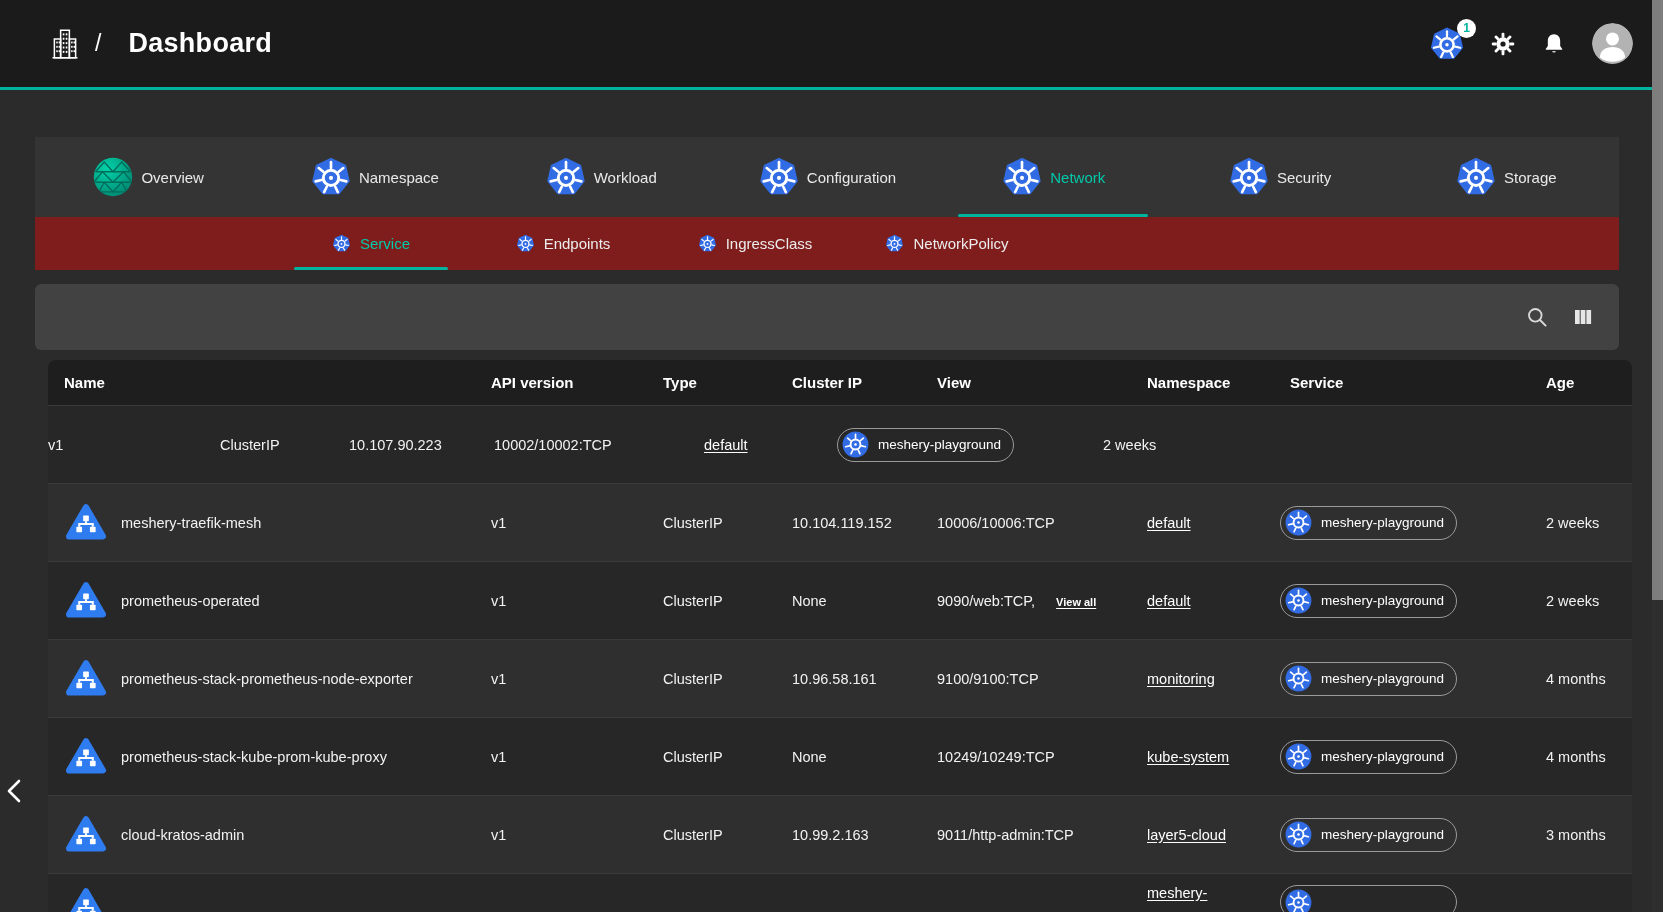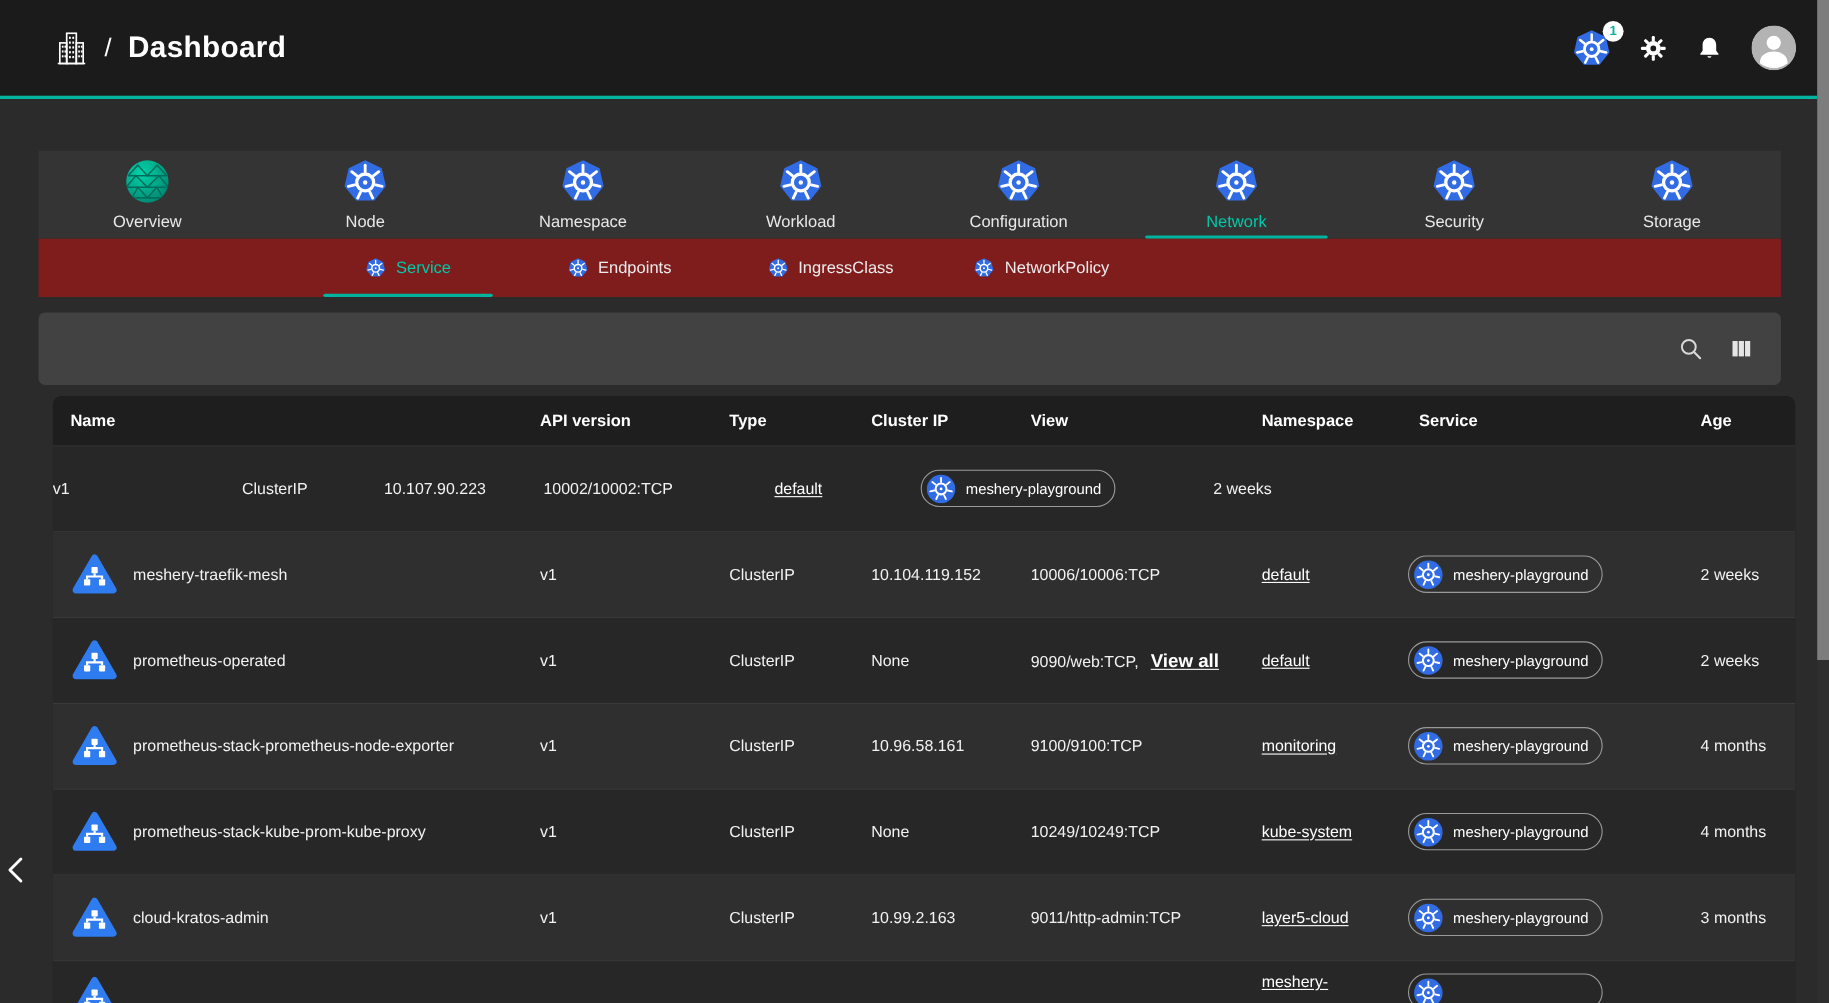--- a/index.html
+++ b/index.html
@@ -12,37 +12,37 @@
   .icon-defs{position:absolute;width:0;height:0;overflow:hidden}
 
   
   .topbar{
     position:absolute;left:0;top:0;width:100%;height:90px;box-sizing:border-box;
     background:#1b1b1b;border-bottom:3px solid #00B39F;
     display:flex;align-items:center;padding-left:50px;
   }
   .org-icon svg{width:30px;height:34px;display:block}
   .crumb-sep{color:#fff;font-size:23px;margin:0 15px;font-weight:400}
-  .page-title{font-size:27px;font-weight:bold;color:#fff;margin:0;letter-spacing:.3px}
+  .page-title{font-size:27px;font-weight:bold;color:#fff;margin:12px;letter-spacing:.3px}
   .topbar-actions{margin-left:auto;display:flex;align-items:center;gap:25px;padding-right:30px}
   .ctx-btn{position:relative;background:none;border:none;padding:0;cursor:pointer;display:flex}
   .ctx-btn svg{width:36px;height:36px}
   .ctx-badge{
     position:absolute;top:-7px;right:-11px;width:19px;height:19px;border-radius:50%;
     background:#fff;color:#00B39F;font-size:12px;font-weight:bold;
     display:flex;align-items:center;justify-content:center;
   }
   .tool-icon-btn{background:none;border:none;padding:0;cursor:pointer;display:flex}
   .tool-icon-btn svg{width:26px;height:26px}
   .avatar-btn{width:41px;height:41px;border-radius:50%;overflow:hidden;background:none;border:none;padding:0;cursor:pointer}
   .avatar-btn svg{width:41px;height:41px;display:block}
 
   
   .tabs{position:absolute;left:35px;top:137px;width:1584px;height:80px;background:#343434;display:flex}
-  .tab{flex:1;display:flex;flex-direction:column;align-items:center;justify-content:center;gap:7px;position:relative;cursor:pointer}
+  .tab{flex:1;display:flex;align-items:center;justify-content:center;gap:7px;position:relative;cursor:pointer}
   .tab-icon svg{width:42px;height:42px;display:block}
   .tab-label{font-size:15px;color:#e9e9e9}
   .tab.selected .tab-label{color:#00C9A9}
   .tab.selected::after{content:"";position:absolute;bottom:0;left:8%;width:84%;height:3px;background:#00B39F;border-radius:2px}
 
   
   .subtabs{position:absolute;left:35px;top:217px;width:1584px;height:53px;background:#7f1d1d;display:flex;box-sizing:border-box;padding-left:240px}
   .subtab{width:192px;display:flex;align-items:center;justify-content:center;gap:9px;position:relative;cursor:pointer}
   .subtab-icon svg{width:19px;height:19px;display:block}
   .subtab-label{font-size:15px;color:#ececec}
@@ -68,21 +68,21 @@
   .c-ports{width:210px}
   .c-ns{width:133px}
   .c-cluster{width:266px}
   .c-age{width:86px}
   .thead .c-cluster{padding-left:10px}
 
   .row{height:78px;display:flex;align-items:center;font-size:14.5px;color:#f2f2f2;background:#272727;border-bottom:1px solid #3a3a3a;box-sizing:border-box;cursor:pointer}
   .row:nth-child(even){background:#2f2f2f}
   .svc-icon svg{width:44px;height:44px;display:block}
   .ns-link,.view-all{color:#fff;text-decoration:underline;text-underline-offset:2px;cursor:pointer}
-  .view-all{margin-left:11px;font-weight:bold;font-size:17px}
+  .view-all{margin-left:21px;font-weight:bold;font-size:11px}
   .view-all:empty{display:none}
   .chip{
     display:inline-flex;align-items:center;gap:9px;height:34px;min-width:177px;box-sizing:border-box;
     border:1px solid #9a9a9a;border-radius:17px;padding:0 12px 0 4px;cursor:pointer;background:transparent;
   }
   .chip-icon svg{width:27px;height:27px;display:block}
   .chip-label{font-size:13.5px;color:#fff;white-space:nowrap}
   .row.partial{align-items:flex-start;padding-top:11px;border-bottom:none}
 
   
@@ -264,28 +264,20 @@
         </svg>
       </span>
     <span class="tab-label">Overview</span>
   </div>
   <div class="tab">
     <span class="tab-icon">
         <svg>
           <use href="#icon-k8s"></use>
         </svg>
       </span>
-    <span class="tab-label">Node</span>
-  </div>
-  <div class="tab">
-    <span class="tab-icon">
-        <svg>
-          <use href="#icon-k8s"></use>
-        </svg>
-      </span>
     <span class="tab-label">Namespace</span>
   </div>
   <div class="tab">
     <span class="tab-icon">
         <svg>
           <use href="#icon-k8s"></use>
         </svg>
       </span>
     <span class="tab-label">Workload</span>
   </div>

